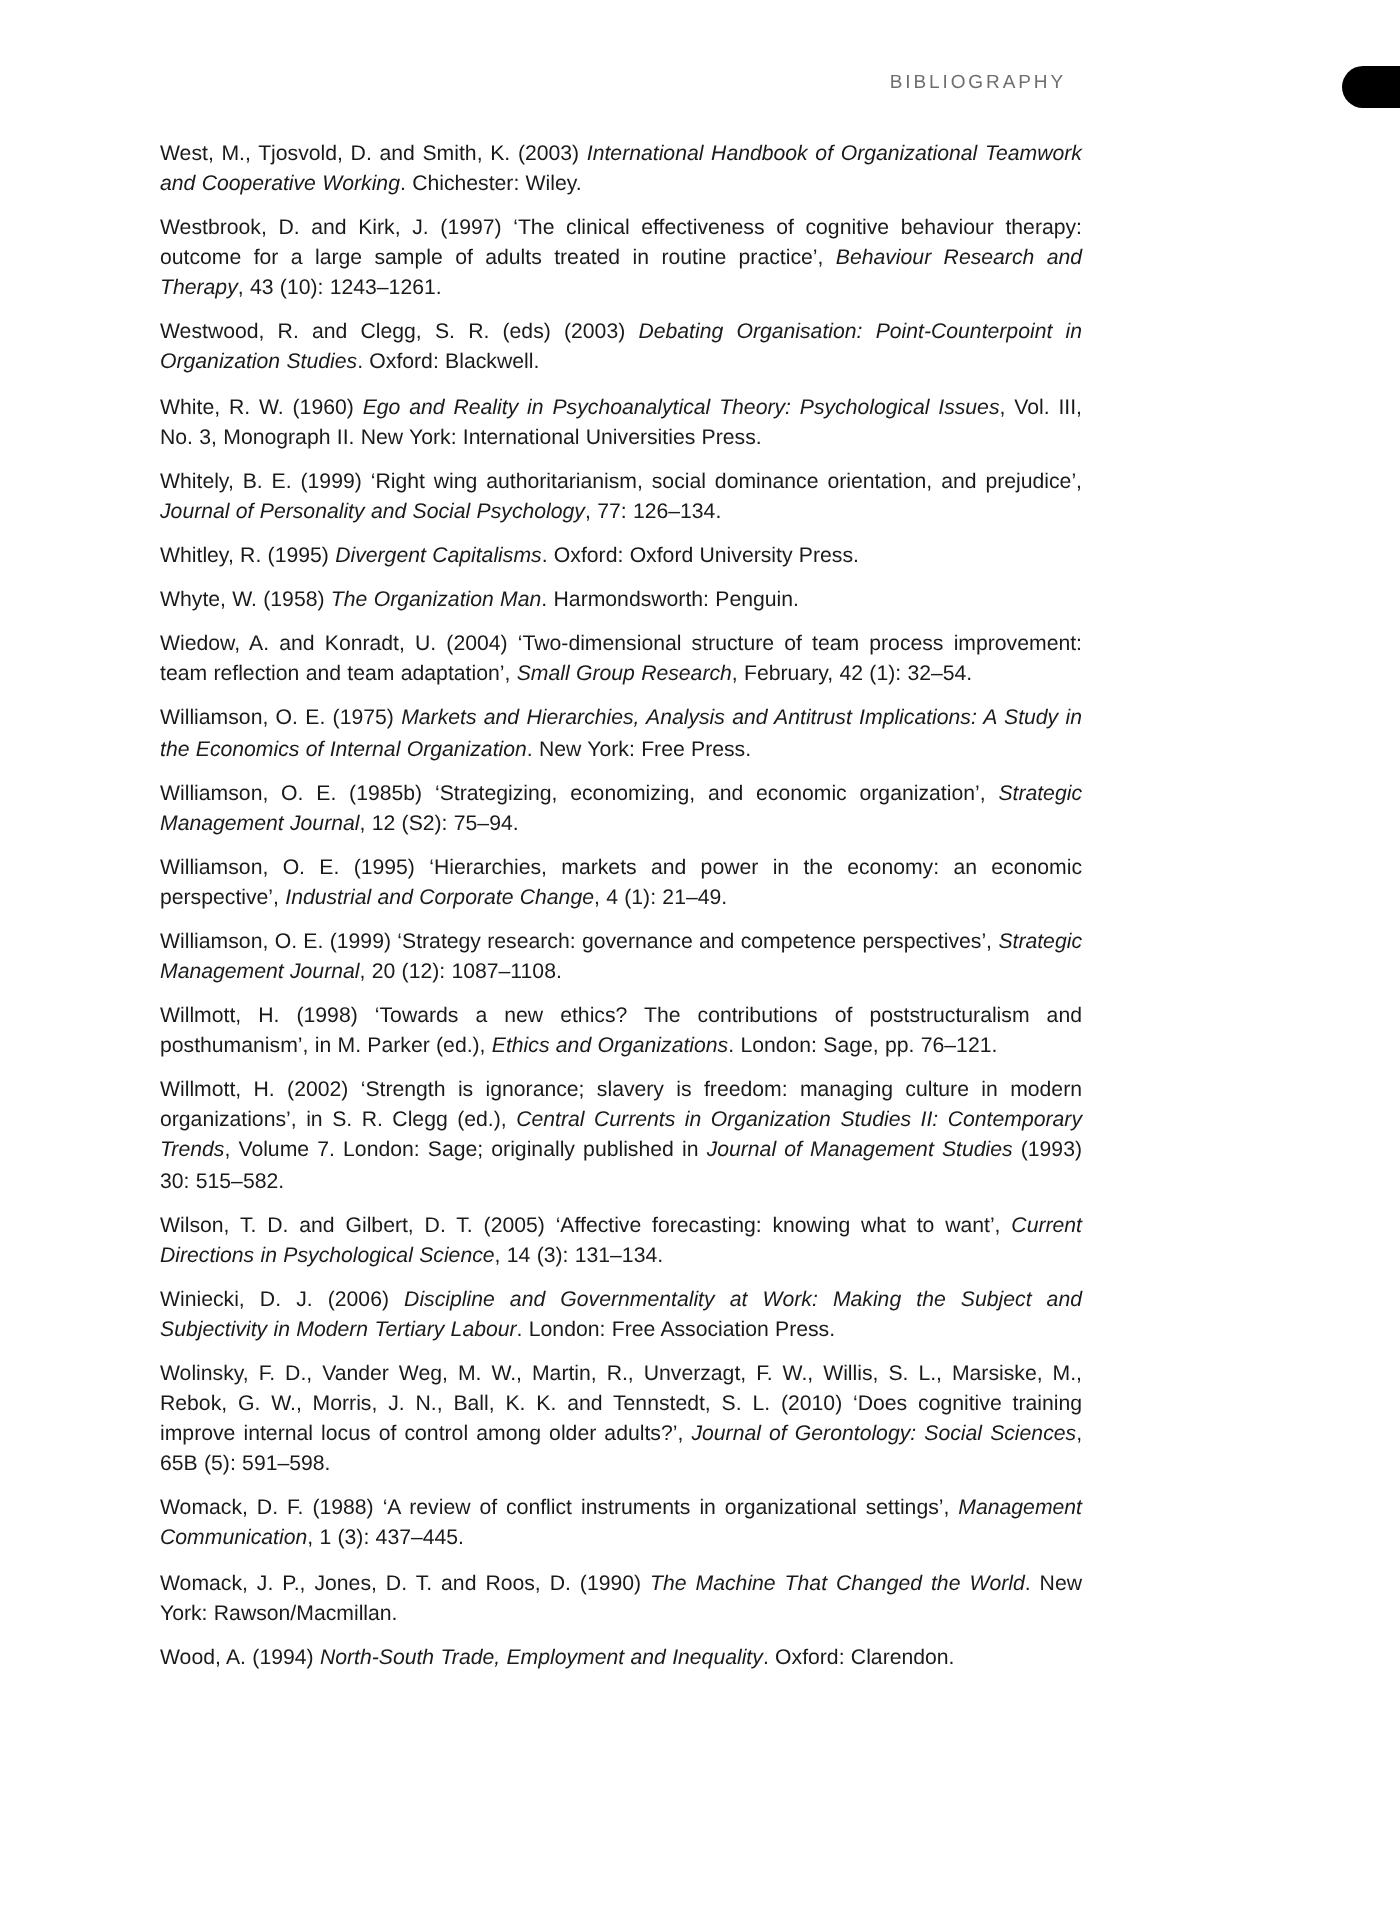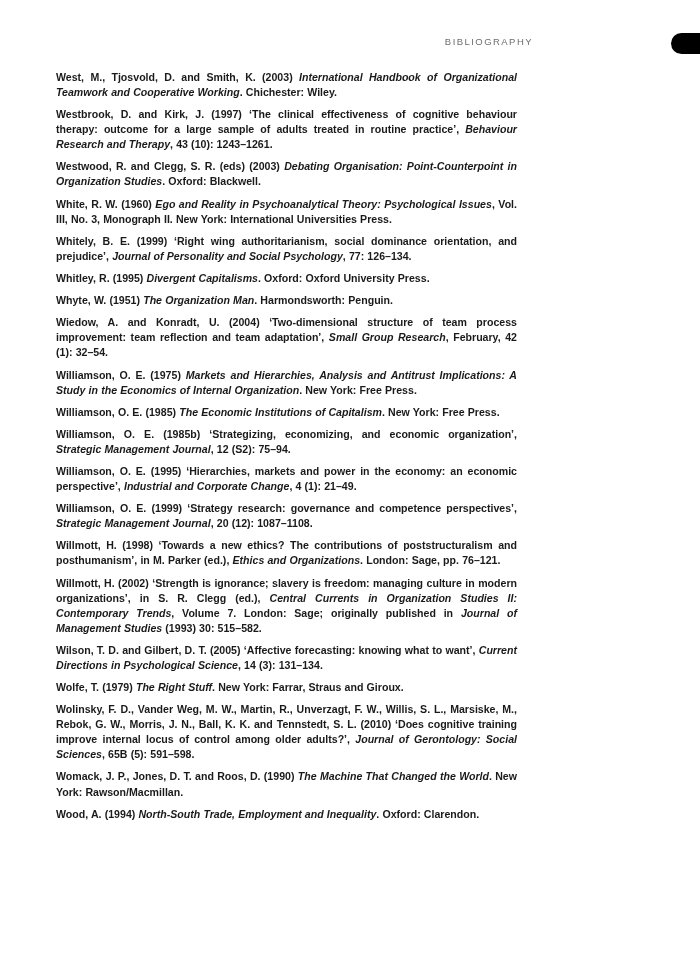--- a/index.html
+++ b/index.html
@@ -57,24 +57,23 @@
     width: 36px;
     height: 21px;
     background: #000000;
     border-top-left-radius: 11px;
     border-bottom-left-radius: 11px;
   }
 
   
   .biblio {
     position: absolute;
-    left: 56px;
+    left: 80px;
     top: 70px;
     width: 461px;
-    font-weight: bold;
   }
   .entry {
     font-size: 10.6px;
     line-height: 15.05px;
     text-align: justify;
     text-justify: inter-word;
     margin: 0 0 7.1px 0;
     color: #1a1a1a;
     -webkit-hyphens: none;
     hyphens: none;
@@ -99,29 +98,29 @@
 
   <div class="thumb-tab" style="background: rgb(0, 0, 0);"></div>
 
   <div class="biblio">
       <p class="entry"><span>West, M., Tjosvold, D. and Smith, K. (2003) </span><i>International Handbook of Organizational Teamwork and Cooperative Working</i><span>. Chichester: Wiley.</span></p>
       <p class="entry"><span>Westbrook, D. and Kirk, J. (1997) ‘The clinical effectiveness of cognitive behaviour therapy: outcome for a large sample of adults treated in routine practice’, </span><i>Behaviour Research and Therapy</i><span>, 43 (10): 1243–1261.</span></p>
       <p class="entry"><span>Westwood, R. and Clegg, S. R. (eds) (2003) </span><i>Debating Organisation: Point-Counterpoint in Organization Studies</i><span>. Oxford: Blackwell.</span></p>
       <p class="entry"><span>White, R. W. (1960) </span><i>Ego and Reality in Psychoanalytical Theory: Psychological Issues</i><span>, Vol. III, No. 3, Monograph II. New York: International Universities Press.</span></p>
       <p class="entry"><span>Whitely, B. E. (1999) ‘Right wing authoritarianism, social dominance orientation, and prejudice’, </span><i>Journal of Personality and Social Psychology</i><span>, 77: 126–134.</span></p>
       <p class="entry"><span>Whitley, R. (1995) </span><i>Divergent Capitalisms</i><span>. Oxford: Oxford University Press.</span></p>
-      <p class="entry"><span>Whyte, W. (1951) </span><i>The Organization Man</i><span>. Harmondsworth: Penguin.</span></p>
+      <p class="entry"><span>Whyte, W. (1958) </span><i>The Organization Man</i><span>. Harmondsworth: Penguin.</span></p>
       <p class="entry"><span>Wiedow, A. and Konradt, U. (2004) ‘Two-dimensional structure of team process improvement: team reflection and team adaptation’, </span><i>Small Group Research</i><span>, February, 42 (1): 32–54.</span></p>
       <p class="entry"><span>Williamson, O. E. (1975) </span><i>Markets and Hierarchies, Analysis and Antitrust Implications: A Study in the Economics of Internal Organization</i><span>. New York: Free Press.</span></p>
-      <p class="entry"><span>Williamson, O. E. (1985) </span><i>The Economic Institutions of Capitalism</i><span>. New York: Free Press.</span></p>
       <p class="entry"><span>Williamson, O. E. (1985b) ‘Strategizing, economizing, and economic organization’, </span><i>Strategic Management Journal</i><span>, 12 (S2): 75–94.</span></p>
       <p class="entry"><span>Williamson, O. E. (1995) ‘Hierarchies, markets and power in the economy: an economic perspective’, </span><i>Industrial and Corporate Change</i><span>, 4 (1): 21–49.</span></p>
       <p class="entry"><span>Williamson, O. E. (1999) ‘Strategy research: governance and competence perspectives’, </span><i>Strategic Management Journal</i><span>, 20 (12): 1087–1108.</span></p>
       <p class="entry"><span>Willmott, H. (1998) ‘Towards a new ethics? The contributions of poststructuralism and posthumanism’, in M. Parker (ed.), </span><i>Ethics and Organizations</i><span>. London: Sage, pp. 76–121.</span></p>
       <p class="entry"><span>Willmott, H. (2002) ‘Strength is ignorance; slavery is freedom: managing culture in modern organizations’, in S. R. Clegg (ed.), </span><i>Central Currents in Organization Studies II: Contemporary Trends</i><span>, Volume 7. London: Sage; originally published in </span><i>Journal of Management Studies</i><span> (1993) 30: 515–582.</span></p>
       <p class="entry"><span>Wilson, T. D. and Gilbert, D. T. (2005) ‘Affective forecasting: knowing what to want’, </span><i>Current Directions in Psychological Science</i><span>, 14 (3): 131–134.</span></p>
-      <p class="entry"><span>Wolfe, T. (1979) </span><i>The Right Stuff</i><span>. New York: Farrar, Straus and Giroux.</span></p>
+      <p class="entry"><span>Winiecki, D. J. (2006) </span><i>Discipline and Governmentality at Work: Making the Subject and Subjectivity in Modern Tertiary Labour</i><span>. London: Free Association Press.</span></p>
       <p class="entry"><span>Wolinsky, F. D., Vander Weg, M. W., Martin, R., Unverzagt, F. W., Willis, S. L., Marsiske, M., Rebok, G. W., Morris, J. N., Ball, K. K. and Tennstedt, S. L. (2010) ‘Does cognitive training improve internal locus of control among older adults?’, </span><i>Journal of Gerontology: Social Sciences</i><span>, 65B (5): 591–598.</span></p>
+      <p class="entry"><span>Womack, D. F. (1988) ‘A review of conflict instruments in organizational settings’, </span><i>Management Communication</i><span>, 1 (3): 437–445.</span></p>
       <p class="entry"><span>Womack, J. P., Jones, D. T. and Roos, D. (1990) </span><i>The Machine That Changed the World</i><span>. New York: Rawson/Macmillan.</span></p>
       <p class="entry"><span>Wood, A. (1994) </span><i>North-South Trade, Employment and Inequality</i><span>. Oxford: Clarendon.</span></p>
     </div>
 
 </div>
 
 </body></html>

